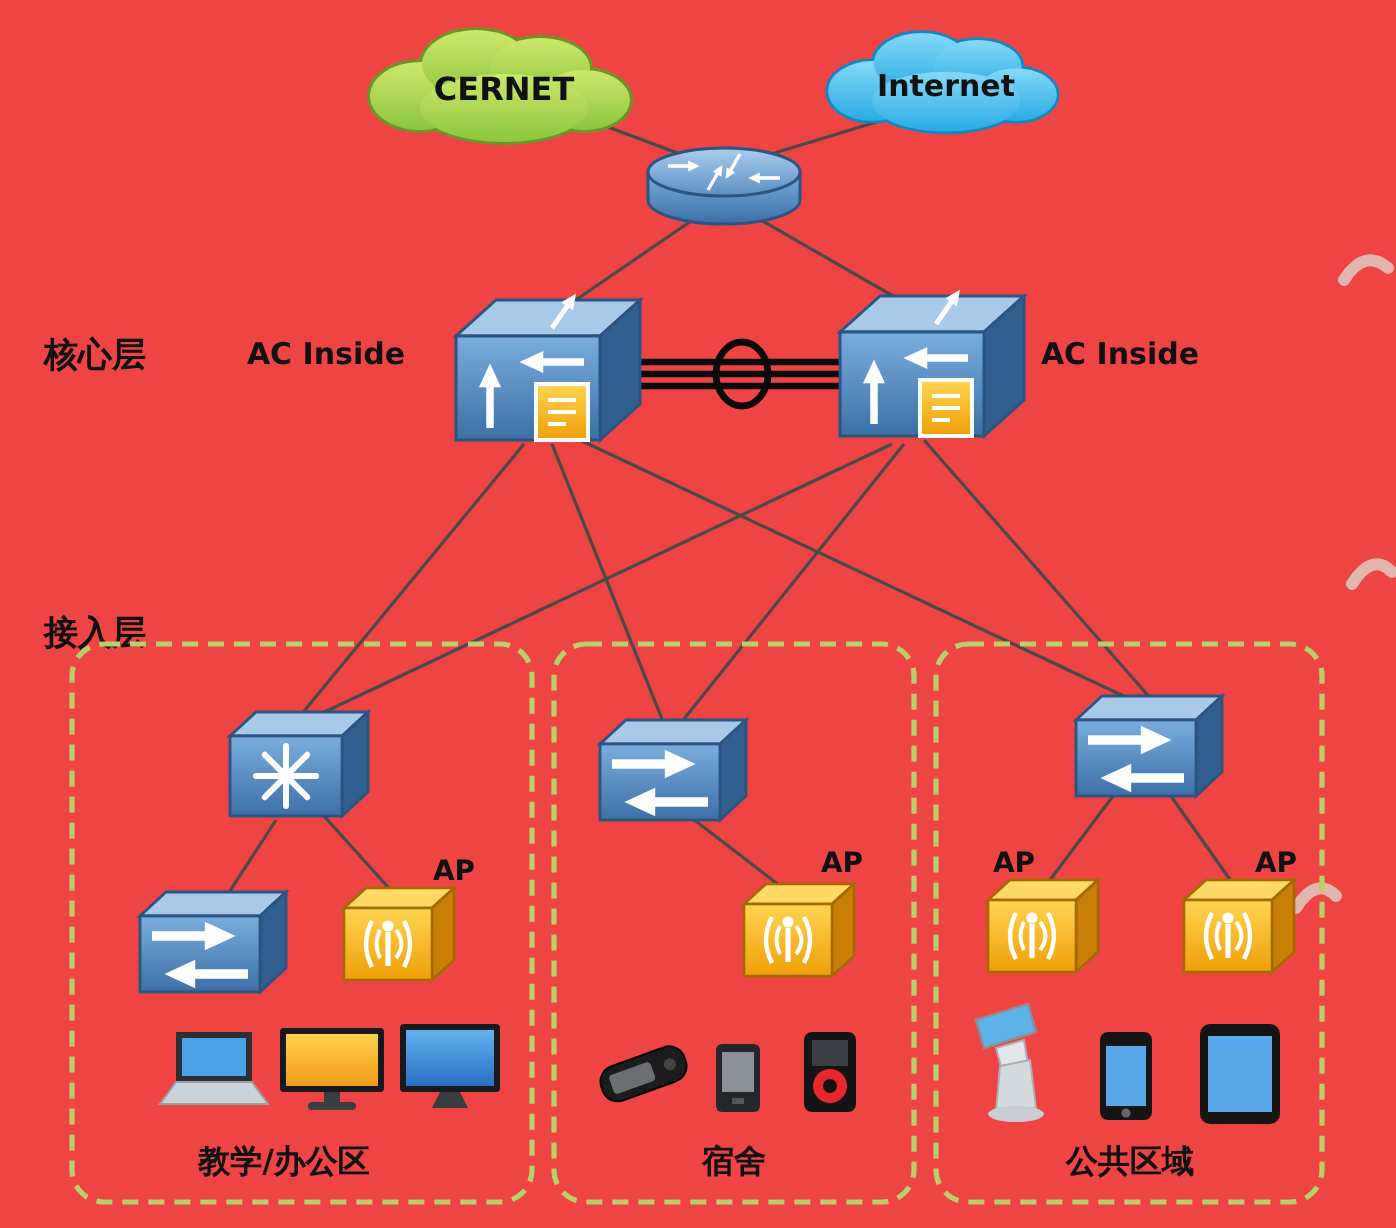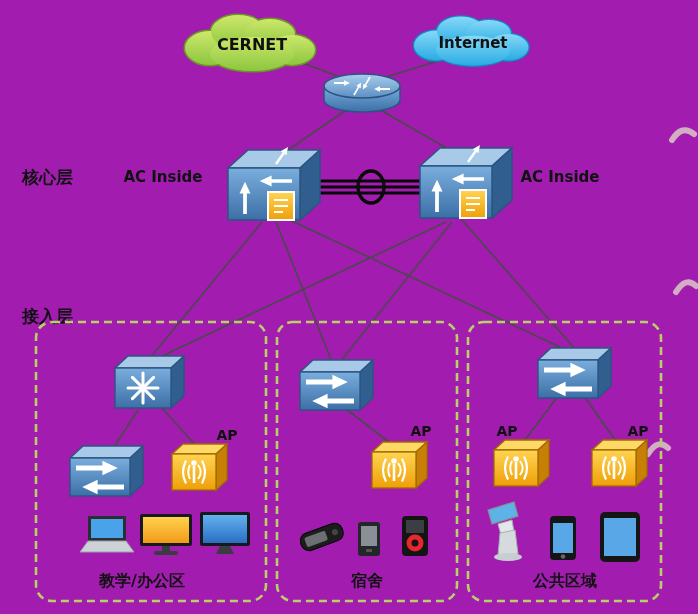--- a/index.html
+++ b/index.html
@@ -1,19 +1,19 @@
 <!DOCTYPE html>
 <html><head>
 <meta charset="utf-8">
 <style>
   html,body{margin:0;padding:0;background:#ffffff;}
   .stage{
     position:relative;
     width:698px;height:614px;
-    background:#a21caf;
+    background:#ef4444;
     font-family:"DejaVu Sans", sans-serif;
     overflow:hidden;
   }
   svg{display:block;}
   svg text{
     font-family:"DejaVu Sans", sans-serif;
     font-weight:700;
     fill:#111111;
   }
   .t-cloud{font-size:16px;}

